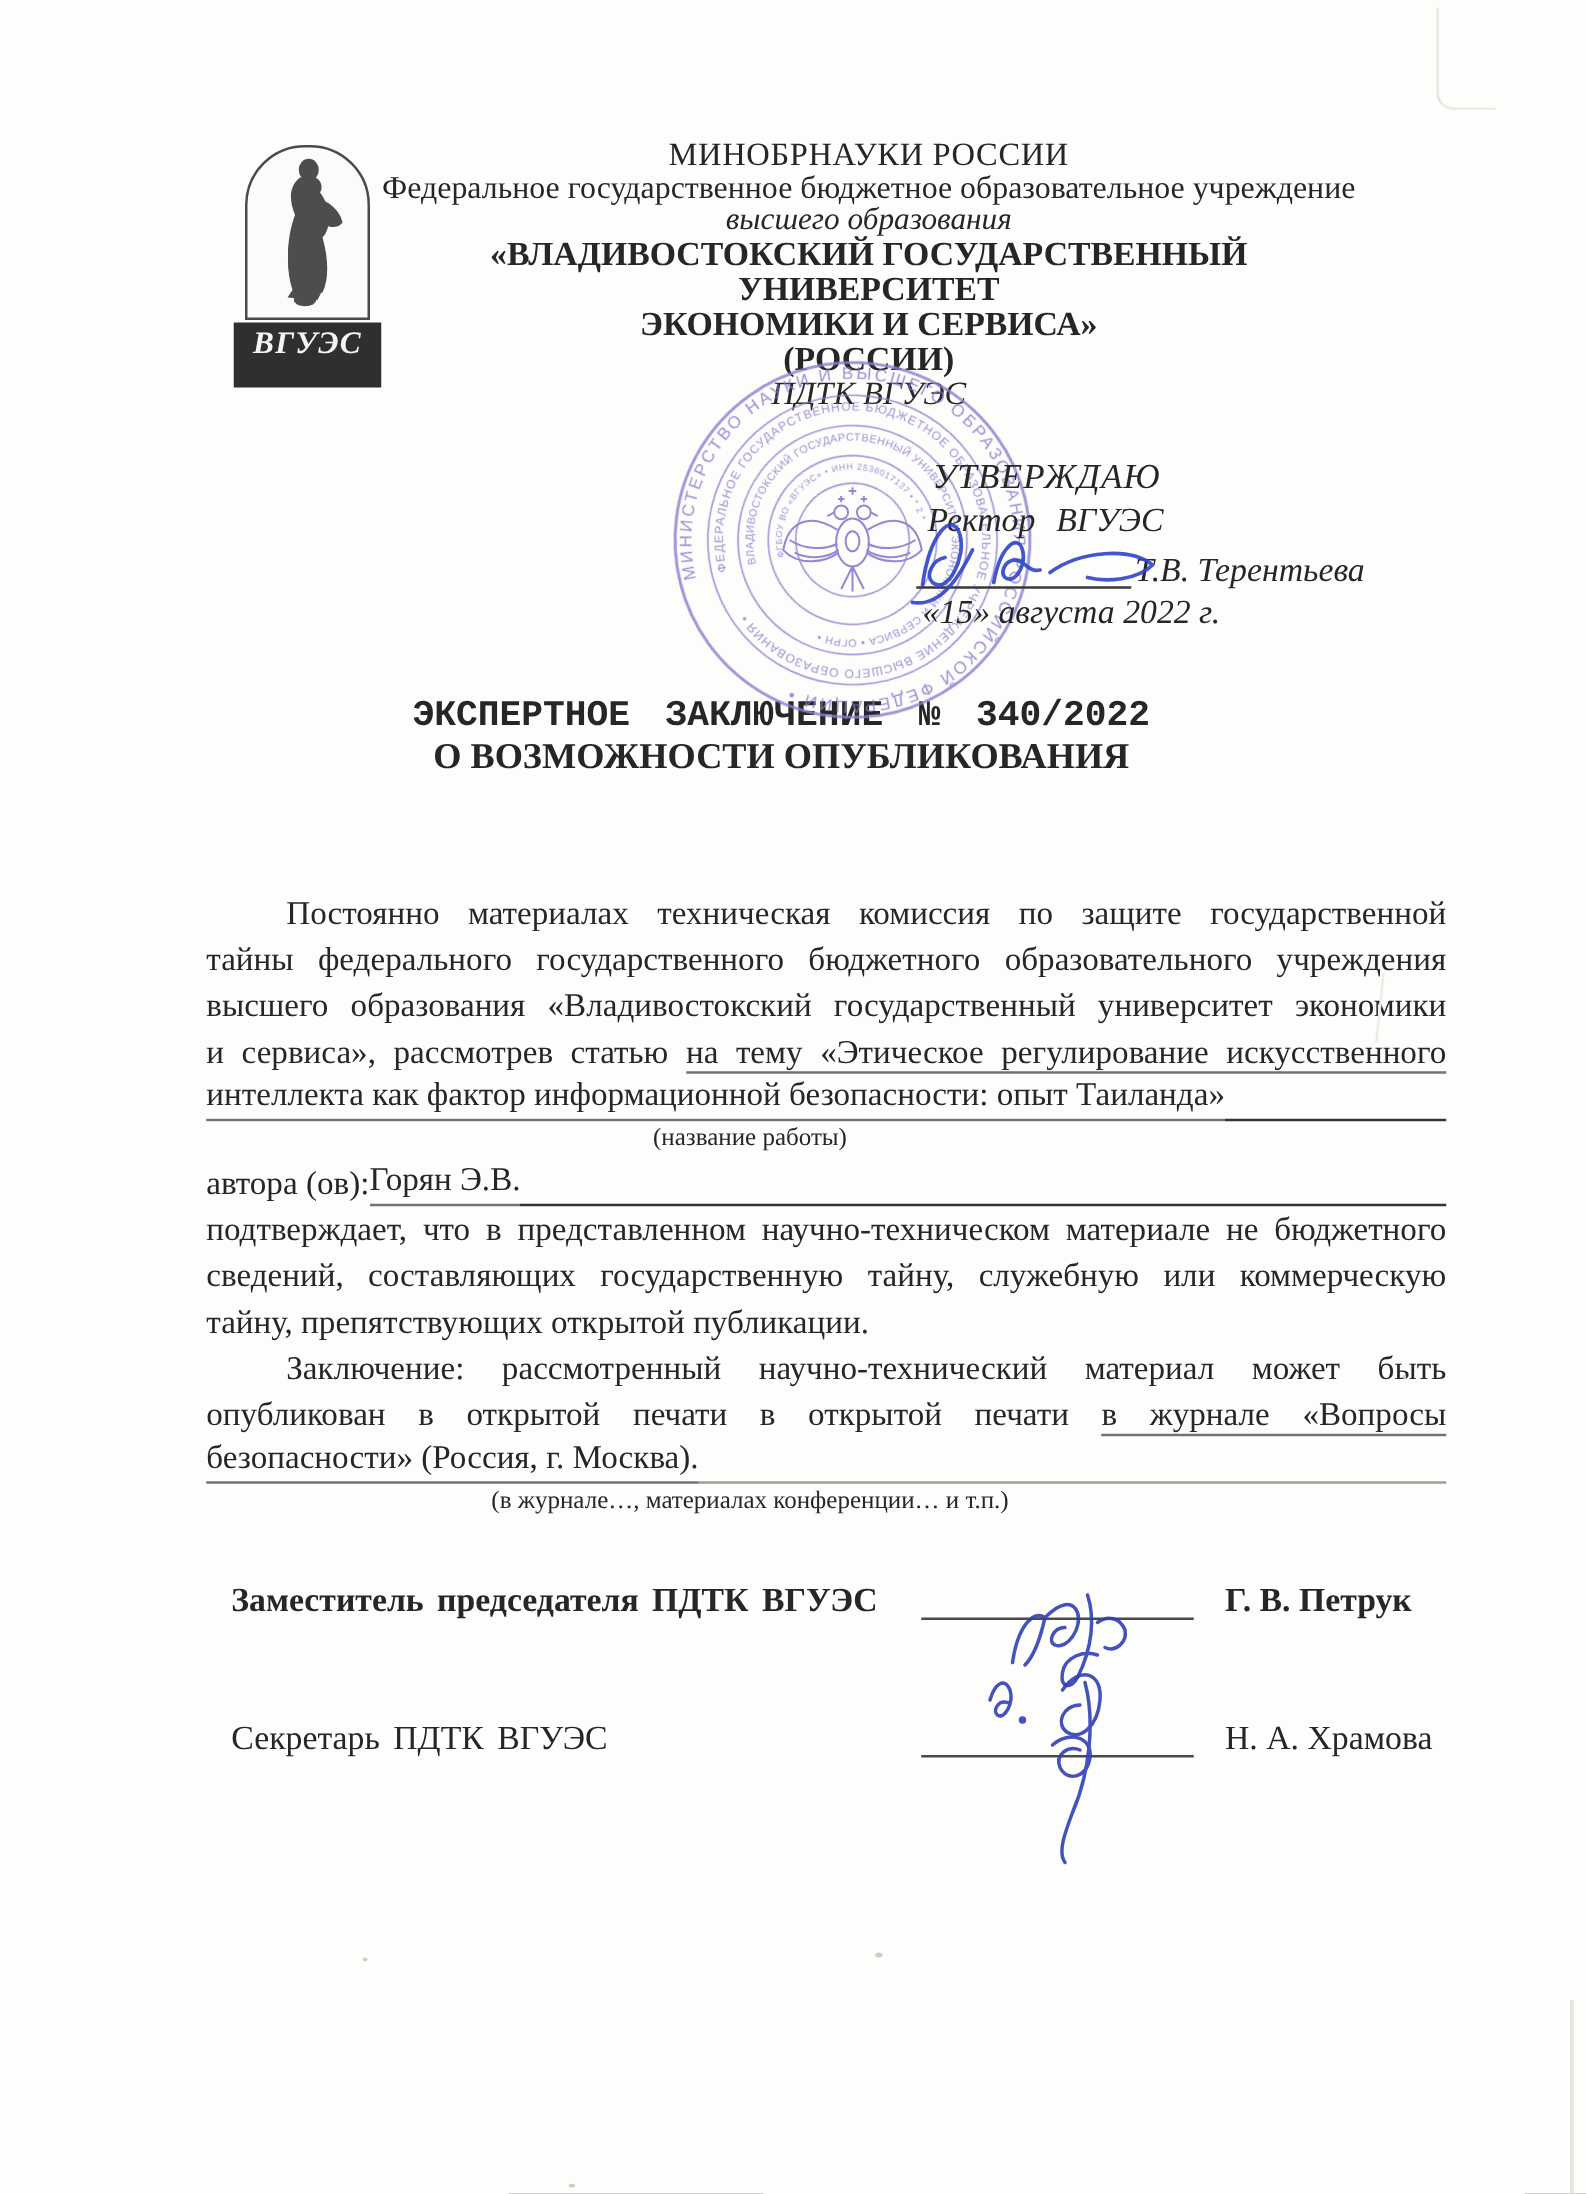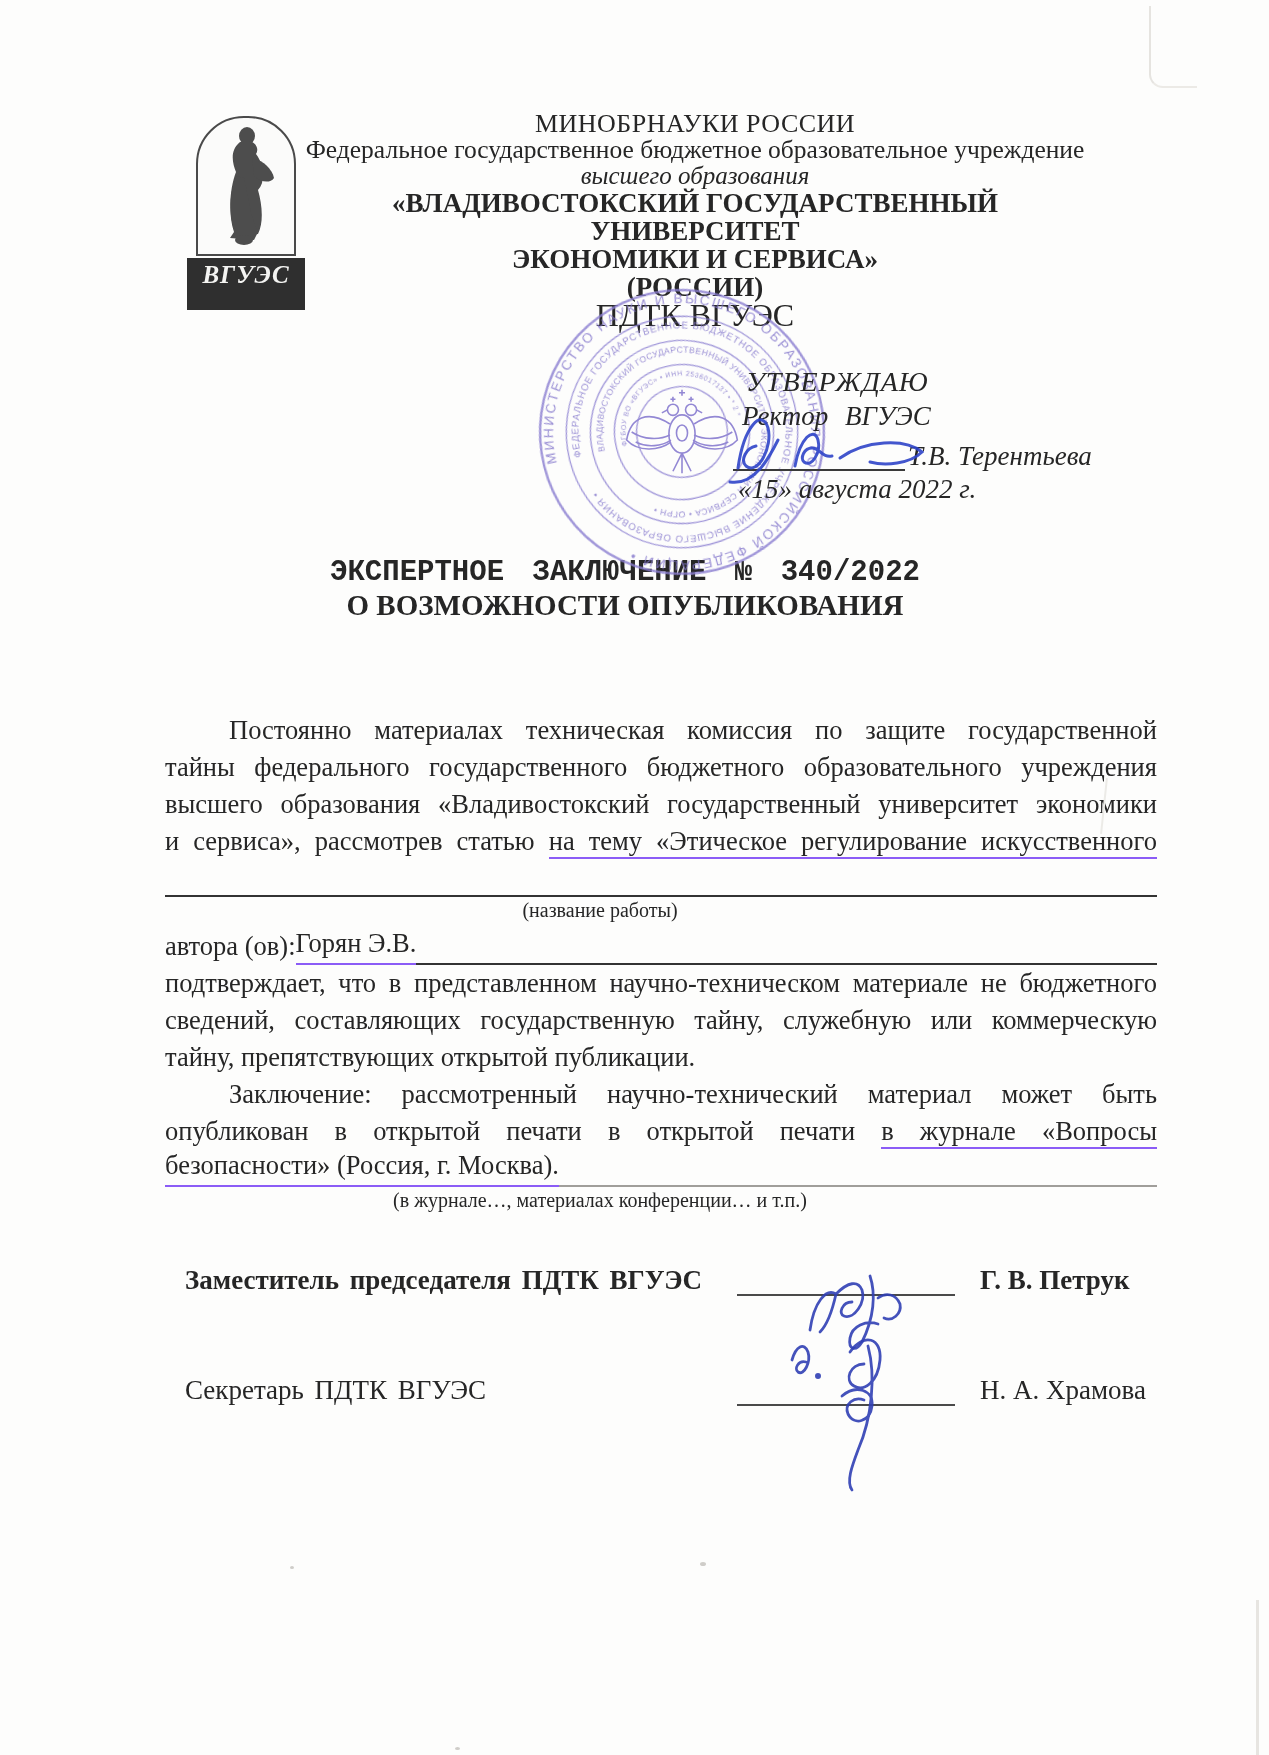--- a/index.html
+++ b/index.html
@@ -16,41 +16,41 @@
   }
   .logo-band {
     width:118px; height:52px; margin:2px auto 0; background:#2f2f2f; color:#f4f4f2;
     font-style:italic; font-weight:bold; font-size:25px; line-height:33px; letter-spacing:1px;
   }
   .header-text { position:absolute; left:295px; top:110px; width:800px; text-align:center; }
   .ht1 { font-size:26px; line-height:27px; letter-spacing:0.5px; }
   .ht2 { font-size:25.5px; line-height:26px; }
   .ht3 { font-size:25px; line-height:26px; font-style:italic; }
   .ht4 { font-size:27px; line-height:28px; font-weight:bold; }
-  .ht7 { font-size:32px; line-height:28px; }
+  .ht7 { font-size:26px; line-height:28px;font-style:italic; }
   
   .stamp { position:absolute; left:531px; top:281px; width:302px; height:302px; z-index:1; opacity:0.92; }
   
   .approve { position:absolute; z-index:2; font-size:27px;font-style:italic; }
   .a-utv   { left:746px; top:366px; font-size:28px; letter-spacing:1px; }
   .a-rek   { left:742px; top:401px; word-spacing:10px; }
   .a-line  { left:733px; top:441px; width:172px; height:28px; border-bottom:2px solid #3a3a3a; }
   .a-name  { left:908px; top:441px; }
   .a-date  { left:738px; top:474px; }
   .sig-svg { position:absolute; z-index:3; }
   
   .doc-title { position:absolute; left:165px; top:556px; width:920px; text-align:center;
                font-weight:bold; font-size:29px; line-height:33px; }
   .doc-title .t1 { word-spacing:11px;font-family:Liberation Mono, monospace; }
   
   .body-text { position:absolute; left:165px; top:712px; width:992px; font-size:26.5px; }
   .bl { height:37px; line-height:37px; white-space:nowrap; }
   .jl { text-align:justify; text-align-last:justify; }
   .ind { text-indent:64px; }
-  .u  { border-bottom:2px solid #8b5cf6; padding-bottom:1px; }
+  .u  { border-bottom:2px solid #737373; padding-bottom:1px; }
   .flexl { display:flex; align-items:flex-end; }
   .fill  { flex:1; border-bottom:2px solid #333; height:30px; }
   .fill-gray { flex:1; border-bottom:2px solid #a09e9a; height:30px; }
   .cap { height:31px; line-height:26px; font-size:20px; text-align:center; width:870px; }
   
   .srow { position:absolute; left:185px; width:965px; height:38px; font-size:27px; }
   .srow .role { position:absolute; left:0; bottom:2px; word-spacing:4px; }
   .srow .line { position:absolute; left:552px; width:218px; height:34px; border-bottom:2px solid #4a4a4a; }
   .srow .name { position:absolute; left:795px; bottom:2px; }
   
@@ -160,20 +160,21 @@
     <div class="t1">ЭКСПЕРТНОЕ ЗАКЛЮЧЕНИЕ № 340/2022</div>
     <div class="t2">О ВОЗМОЖНОСТИ ОПУБЛИКОВАНИЯ</div>
   </div>
 
   <div class="body-text">
     <div class="bl jl ind">Постоянно материалах техническая комиссия по защите государственной</div>
     <div class="bl jl">тайны федерального государственного бюджетного образовательного учреждения</div>
     <div class="bl jl">высшего образования «Владивостокский государственный университет экономики</div>
     <div class="bl jl"><span>и сервиса», рассмотрев статью </span><span class="u">на тему «Этическое регулирование искусственного</span></div>
     <div class="bl flexl">
+        <span class="u">интеллекта как фактор информационной безопасности: опыт Таиланда»</span>
         <span class="fill"></span>
       </div>
     <div class="cap">(название работы)</div>
     <div class="bl flexl">
         <span>автора (ов): </span>
         <span class="u">Горян Э.В.</span>
         <span class="fill"></span>
       </div>
     <div class="bl jl">подтверждает, что в представленном научно-техническом материале не бюджетного</div>
     <div class="bl jl">сведений, составляющих государственную тайну, служебную или коммерческую</div>

